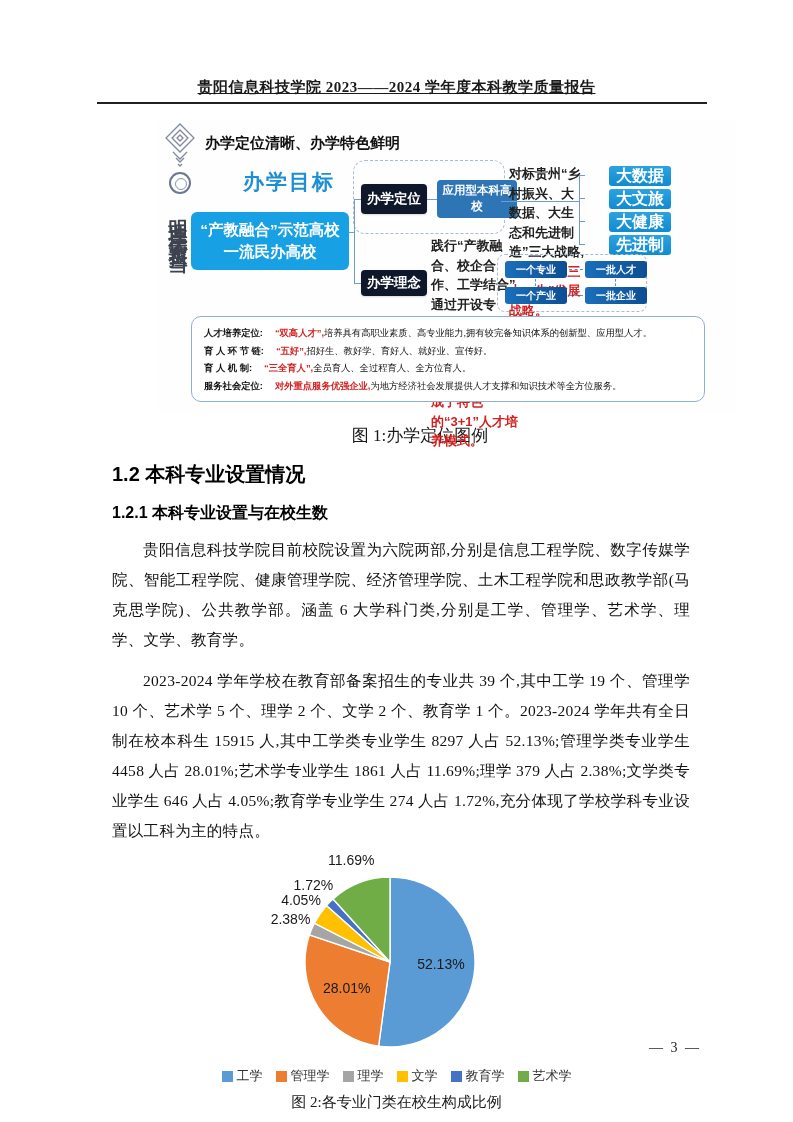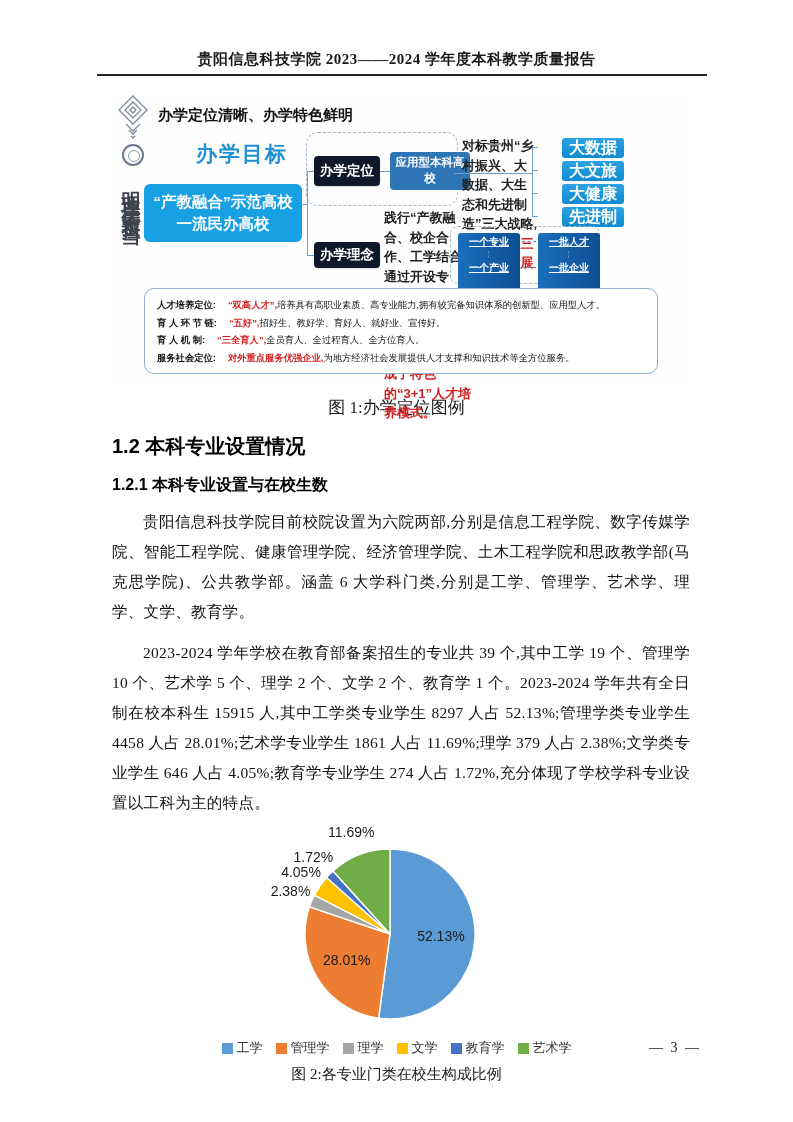--- a/index.html
+++ b/index.html
@@ -3,26 +3,26 @@
 <meta charset="utf-8">
 <style>
   * { margin:0; padding:0; box-sizing:border-box; }
   html,body { background:#ffffff; }
   .page {
     position:relative; width:793px; height:1122px; margin:0 auto;
     background:#ffffff; overflow:hidden;
     font-family:"Liberation Serif","DejaVu Serif",serif; color:#1a1a1a;
   }
   
-  .hdr { padding-top:50px; }
+  .hdr { padding-top:78px;text-decoration:underline; }
   .hdr-title { text-align:center; font-size:15px; font-weight:bold; letter-spacing:.5px; }
   .hdr-rule { margin:5px 86px 0 97px; border-bottom:2px solid #222; }
 
   
-  .fig1 { margin-top:16px; }
+  .fig1 { margin-top:16px;padding-left:47px; }
   .diagram { position:relative; width:578px; height:292px; margin-left:110px; background:#fefefe;
              font-family:"Liberation Sans","DejaVu Sans",sans-serif; }
   .wm-pattern { position:absolute; left:6px; top:2px; }
   .wm-seal { position:absolute; left:12px; top:52px; width:22px; height:22px; border:2px solid #6b7890;
              border-radius:50%; }
   .wm-seal::after { content:""; position:absolute; left:4px; top:4px; width:10px; height:10px;
              border:1.5px solid #8b95a8; border-radius:50%; }
   .wm-motto { position:absolute; left:8px; top:84px; height:200px;
              writing-mode:vertical-rl; text-orientation:upright;
              font-family:"Liberation Serif","DejaVu Serif",serif;
@@ -43,23 +43,23 @@
   .pos-value { position:absolute; left:280px; top:60px; width:80px; height:38px; background:#2e75b6;
              color:#fff; font-weight:bold; font-size:11.5px; text-align:center; border-radius:4px;
              display:flex; align-items:center; justify-content:center; line-height:1.35; }
   .note { position:absolute; font-size:13px; line-height:1.5; color:#222; font-weight:bold; }
   .note .red { color:#d42020; }
   .note-strategy { left:352px; top:44px; width:76px; }
   .note-phil { left:274px; top:116px; width:90px; }
   .sbox { position:absolute; left:452px; width:62px; height:19.5px; border-radius:3px;
              background:linear-gradient(180deg,#2ba3e2,#118ad0); color:#fff; font-weight:bold;
              font-size:16px; line-height:19.5px; text-align:center; }
-  .cbox { position:absolute; width:62px; height:32px; border-radius:3px;
+  .cbox { position:absolute; width:62px; height:17px; border-radius:3px;
              background:linear-gradient(90deg,#1a6fba,#0d4e93); color:#fff; font-weight:bold;
-             font-size:10px; line-height:17px; text-align:center;text-decoration:underline; }
+             font-size:10px; line-height:17px; text-align:center; }
   .ln { position:absolute; }
   .ln-h { border-top:1.5px solid #6f9cc9; }
   .ln-v { border-left:1.5px solid #6f9cc9; }
   .ln-hd { border-top:1.2px dashed #5e8dc0; }
   .ln-vd { border-left:1.2px dashed #5e8dc0; }
   .bottom-box { position:absolute; left:34px; top:196px; width:514px; height:86px;
              border:1.5px solid #8fafd4; border-radius:10px; padding:8px 12px; background:#fff; }
   .bb-row { white-space:nowrap; font-size:9.3px; line-height:17.5px; color:#111; }
   .bb-row .lbl { font-weight:bold; }
   .bb-row .hl { font-weight:bold; color:#d42020;margin-left:12px; }

